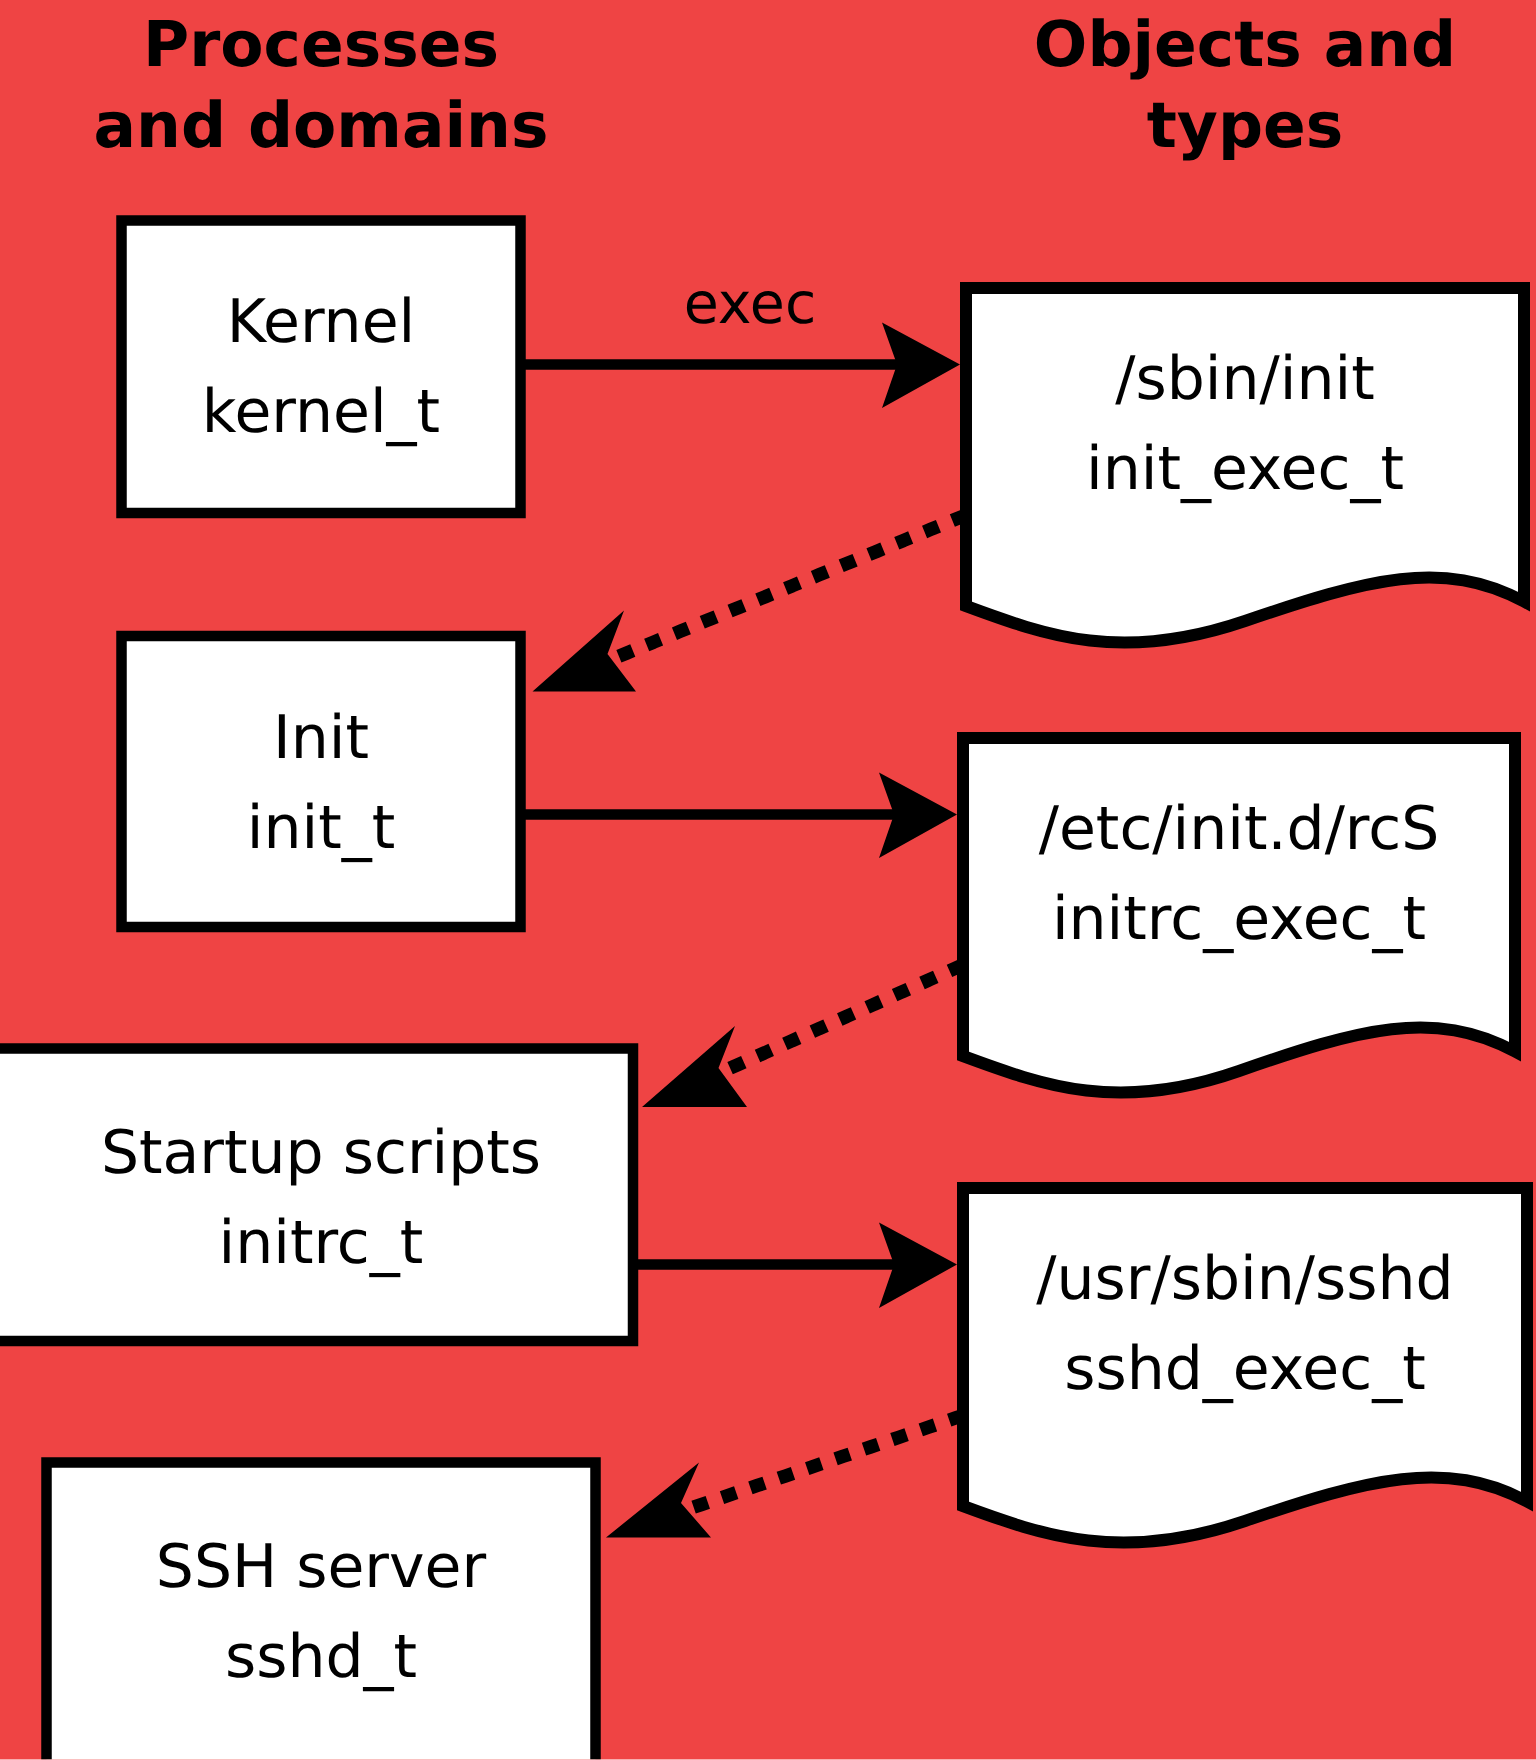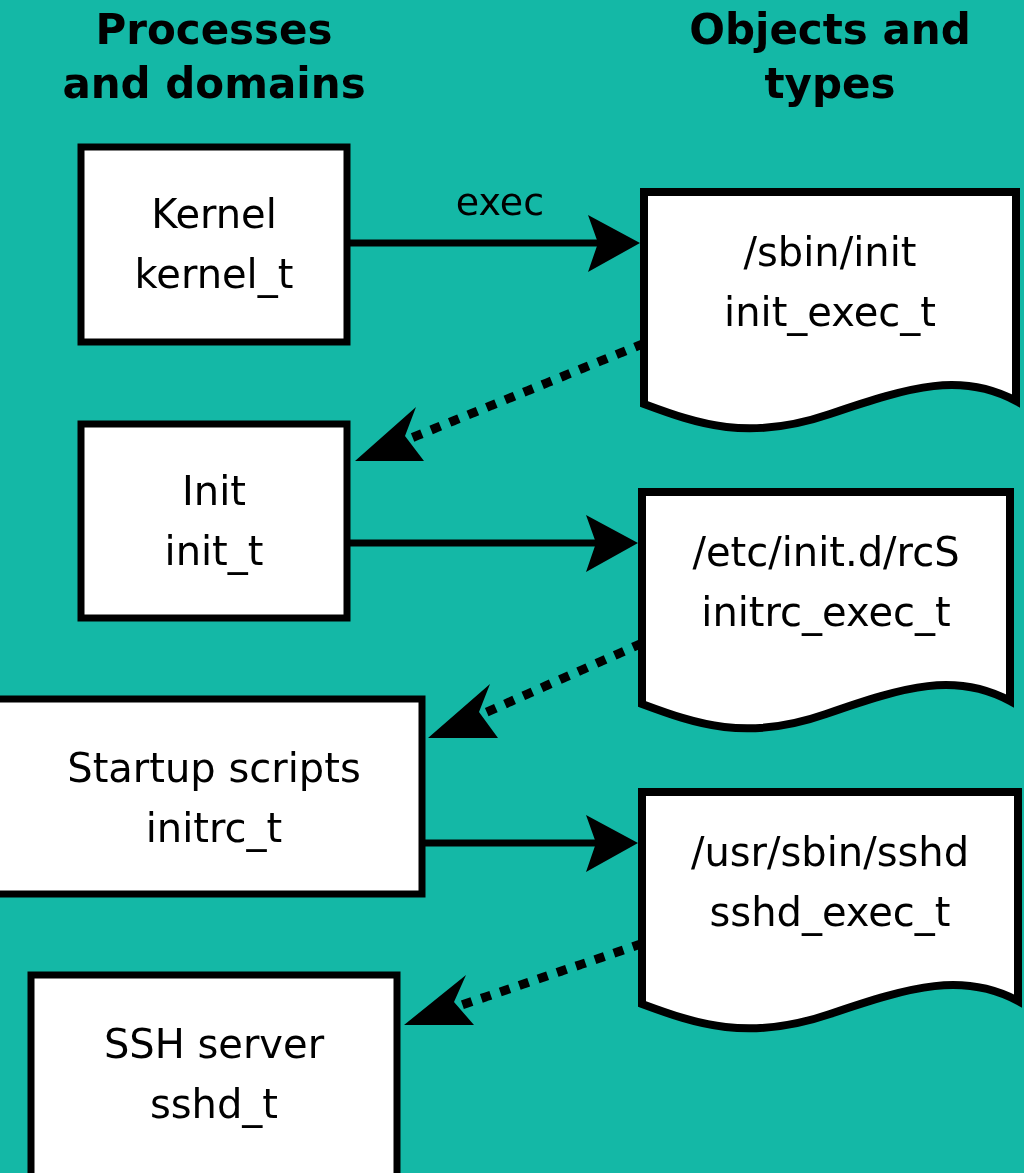--- a/index.html
+++ b/index.html
@@ -10,21 +10,21 @@
   body {
     width: 1024px;
     height: 1173px;
     overflow: hidden;
     font-family: "DejaVu Sans", "Liberation Sans", sans-serif;
   }
   #diagram-root {
     position: relative;
     width: 1024px;
     height: 1173px;
-    background: #14b8a6;
+    background: #ef4444;
   }
   svg.canvas {
     position: absolute;
     top: 0;
     left: 0;
     width: 1024px;
     height: 1173px;
     display: block;
   }
   .col-header {

